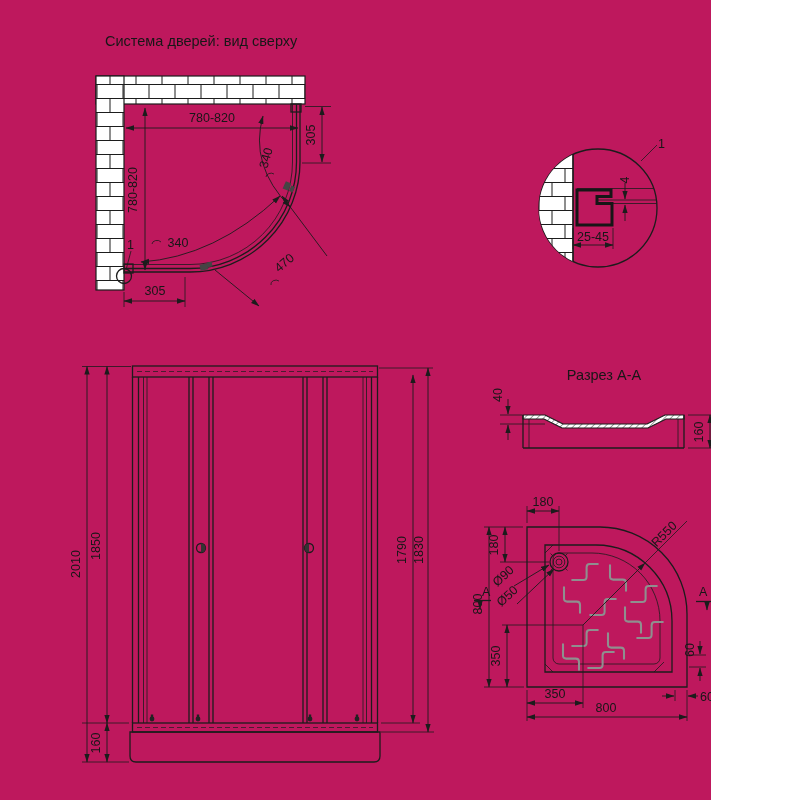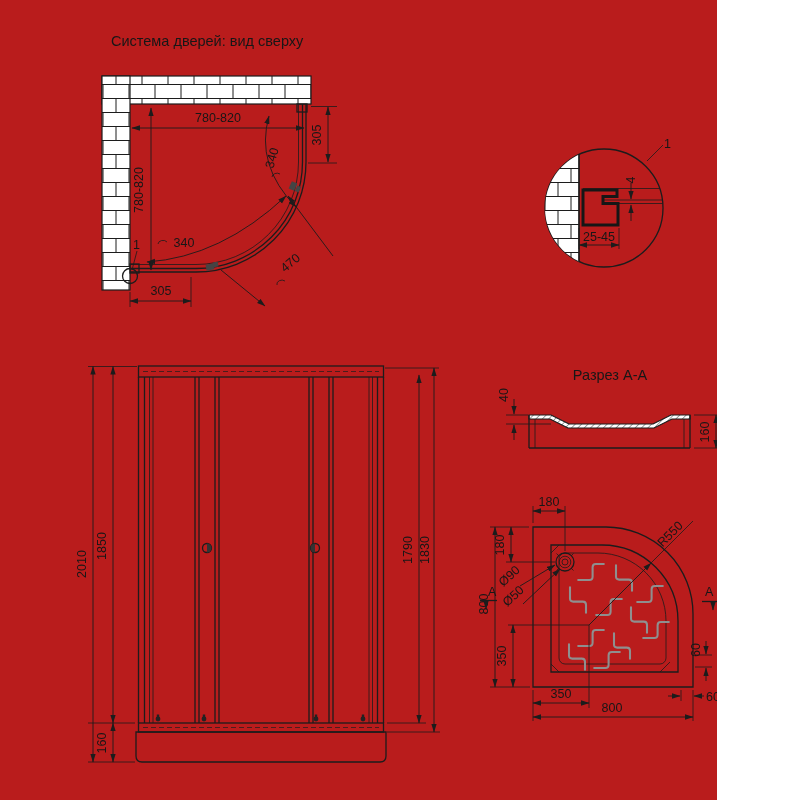--- a/index.html
+++ b/index.html
@@ -1,16 +1,16 @@
 <!DOCTYPE html>
 <html><head>
 <meta charset="utf-8">
 <style>
   html,body{margin:0;padding:0;background:#ffffff;}
-  #sheet{position:relative;width:711px;height:800px;background:#b91c1c;overflow:hidden;padding-left:6px;}
+  #sheet{position:relative;width:711px;height:800px;background:#be185d;overflow:hidden;}
   svg{display:block;}
   svg text{font-family:"Liberation Sans","DejaVu Sans",sans-serif;font-size:12.5px;fill:#171717;}
   text.ttl{font-size:14.5px;}
   .obj{stroke:#1c1c1c;stroke-width:1.3;fill:none;}
   .prof{stroke:#161616;stroke-width:3;fill:none;}
   .thin{stroke:#1c1c1c;stroke-width:.8;fill:none;}
   .dim{stroke:#1c1c1c;stroke-width:.9;fill:none;}
   .dsh{stroke:#1c1c1c;stroke-width:.7;fill:none;stroke-dasharray:5 3;}
   .pat{stroke:#8f8f8f;stroke-width:2.6;fill:none;stroke-linecap:round;}
   .wall{fill:url(#bricks);stroke:#1c1c1c;stroke-width:1.2;}

